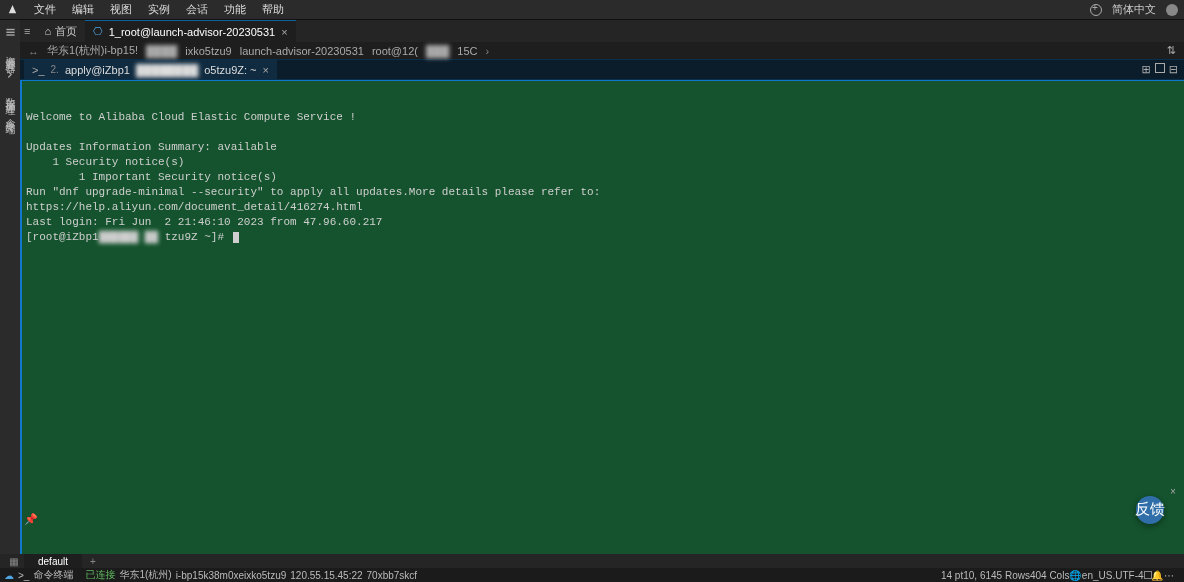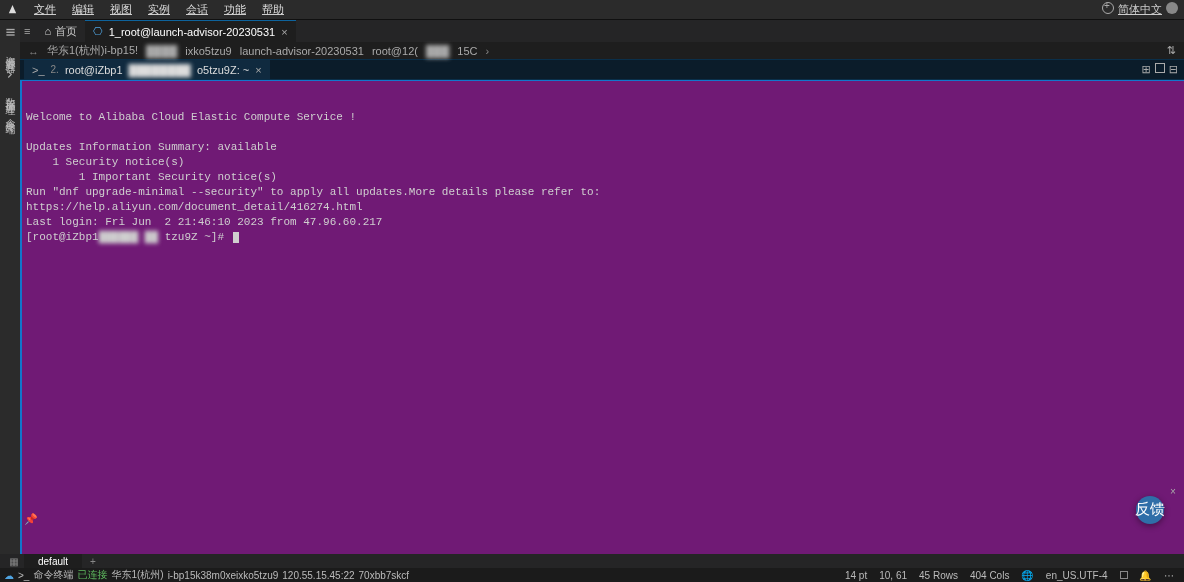--- a/index.html
+++ b/index.html
@@ -1,21 +1,21 @@
 <!DOCTYPE html>
 <html><head>
 <meta charset="utf-8">
 <style>
   * { margin:0; padding:0; box-sizing:border-box; }
   html,body { width:1184px; height:582px; background:#1e1e1e; font-family:"Microsoft YaHei","PingFang SC",Arial,sans-serif; font-size:11px; color:#ccc; overflow:hidden; }
-  .topbar { height:20px; background:#2b2b2b; display:flex; align-items:center; padding:0 6px; border-bottom:1px solid #101010;text-decoration:underline; }
+  .topbar { height:20px; background:#2b2b2b; display:flex; align-items:center; padding:0 6px; border-bottom:1px solid #101010; }
   .topbar .logo-icon { width:12px; height:12px; margin-right:10px; display:flex; align-items:center; justify-content:center; }
   .topbar .menu { display:flex; gap:4px; }
   .topbar .menu span { padding:2px 6px; cursor:pointer; color:#ddd; }
-  .topbar .right { margin-left:auto; display:flex; align-items:flex-start; gap:4px; color:#ccc; }
+  .topbar .right { margin-left:auto; display:flex; align-items:center; gap:10px; color:#ccc; }
   .topbar .plus-circle { width:12px;height:12px;border:1px solid #aaa;border-radius:50%; position:relative; }
   .topbar .plus-circle:before { content:"+"; position:absolute; left:1px; top:-3px; color:#aaa; font-size:10px; }
   .topbar .user-icon { width:12px;height:12px;border-radius:50%;background:#888; }
 
   .main { display:flex; height:calc(100% - 20px - 14px - 14px); }
   .sidebar { width:20px; background:#2b2b2b; display:flex; flex-direction:column; align-items:center; padding-top:6px; gap:10px; color:#888; font-size:10px; }
   .sidebar .vtext { writing-mode:vertical-rl; text-orientation:upright; letter-spacing:2px; color:#bbb; cursor:pointer; font-size:10px; }
   .sidebar .icon { width:12px;height:12px; display:flex;align-items:center;justify-content:center; }
 
   .content { flex:1; display:flex; flex-direction:column; background:#1e1e1e; position:relative; }
@@ -29,38 +29,38 @@
   .breadcrumb .link-icon { color:#888; }
   .breadcrumb-right { margin-left:auto; display:flex; gap:4px; color:#aaa; }
 
   .secondtabbar { height:20px; background:#0b1c2a; border-bottom:1px solid #0a2f4a; display:flex; align-items:center; padding-left:4px; }
   .term-tab { display:flex; align-items:center; gap:6px; padding:0 8px; height:100%; background:#102a3f; color:#ddd; cursor:pointer; }
   .term-tab .ix { color:#888; font-size:10px; }
   .term-tab .close { color:#aaa; }
   .secondtabbar .right-icons { margin-left:auto; display:flex; gap:4px; padding-right:6px; color:#aaa; }
   .right-icons .sq { width:10px;height:10px;border:1px solid #aaa; }
 
-  .terminal { flex:1; background:#701a75; border-left:2px solid #1177cc; border-top:1px solid #1177cc; padding:14px 4px 4px 4px; font-family:Consolas,"Courier New",monospace; font-size:11px; color:#cfcfcf; line-height:15px; white-space:pre; overflow:hidden; position:relative; }
+  .terminal { flex:1; background:#14532d; border-left:2px solid #1177cc; border-top:1px solid #1177cc; padding:14px 4px 4px 4px; font-family:Consolas,"Courier New",monospace; font-size:11px; color:#cfcfcf; line-height:15px; white-space:pre; overflow:hidden; position:relative; }
   .terminal .prompt-line .cursor { display:inline-block; width:6px; height:11px; background:#cfcfcf; vertical-align:text-bottom; margin-left:2px; }
   .blur { filter:blur(2.2px); display:inline; }
 
   .watermark { position:absolute; right:6px; bottom:10px; color:rgba(220,220,220,0.55); font-size:22px; font-weight:600; pointer-events:none; letter-spacing:0.5px; text-shadow:0 0 3px rgba(0,0,0,0.5); }
   .fab { position:absolute; right:20px; bottom:30px; width:28px;height:28px; border-radius:50%; background:#2f6ea8; color:#fff; display:flex;align-items:center;justify-content:center; font-size:15px; box-shadow:0 2px 6px rgba(0,0,0,0.4); cursor:pointer; }
   .fab-close-abs { position:absolute; right:8px; bottom:54px; color:#aaa; font-size:10px; cursor:pointer; }
   .pin-icon { position:absolute; left:4px; bottom:28px; color:#888; font-size:11px; cursor:pointer; }
 
   .bottom-tabs { height:14px; background:#252526; display:flex; align-items:center; padding:0 4px; color:#ccc; font-size:10px; }
   .bottom-tabs .btab { padding:0 14px; height:100%; display:flex; align-items:center; cursor:pointer; }
   .bottom-tabs .btab.active { background:#1e1e1e; color:#fff; }
   .bottom-tabs .addtab { padding:0 8px; color:#888; cursor:pointer; }
 
   .statusbar { height:14px; background:#1b1b1b; display:flex; align-items:center; padding:0 4px; color:#bbb; font-size:10px; gap:10px; }
   .statusbar .grp { display:flex; align-items:center; gap:4px; }
-  .statusbar .right { margin-left:auto; display:flex; gap:12px; align-items:center; padding-right:6px; }
-  .green { color:#5fba5f; }
+  .statusbar .right { margin-left:auto; display:flex; align-items:center; padding-right:6px; }
+  .green { color:#5fba5f;margin-left:8px; }
   .statusbar .sqicon { width:8px;height:8px;border:1px solid #888; }
   .statusbar .bell { font-size:10px; }
 </style>
 </head>
 <body>
 
 <div class="topbar">
   <span class="logo-icon">
     <svg width="11" height="11" viewBox="0 0 24 24">
         <path fill="#ddd" d="M12 2 L20 20 H4 Z"></path>
@@ -131,21 +131,21 @@
       <span style="color:#888;">›</span>
       <div class="breadcrumb-right">
         <span>⇅</span>
       </div>
     </div>
 
     <div class="secondtabbar">
       <div class="term-tab">
         <span style="color:#aaa;">&gt;_</span>
         <span class="ix">2.</span>
-        <span>root@iZbp1</span>
+        <span>apply@iZbp1</span>
         <span class="blur">████████</span>
         <span>o5tzu9Z: ~</span>
         <span class="close">×</span>
       </div>
       <div class="right-icons">
         <span>⊞</span>
         <span class="sq"></span>
         <span>⊟</span>
       </div>
     </div>

